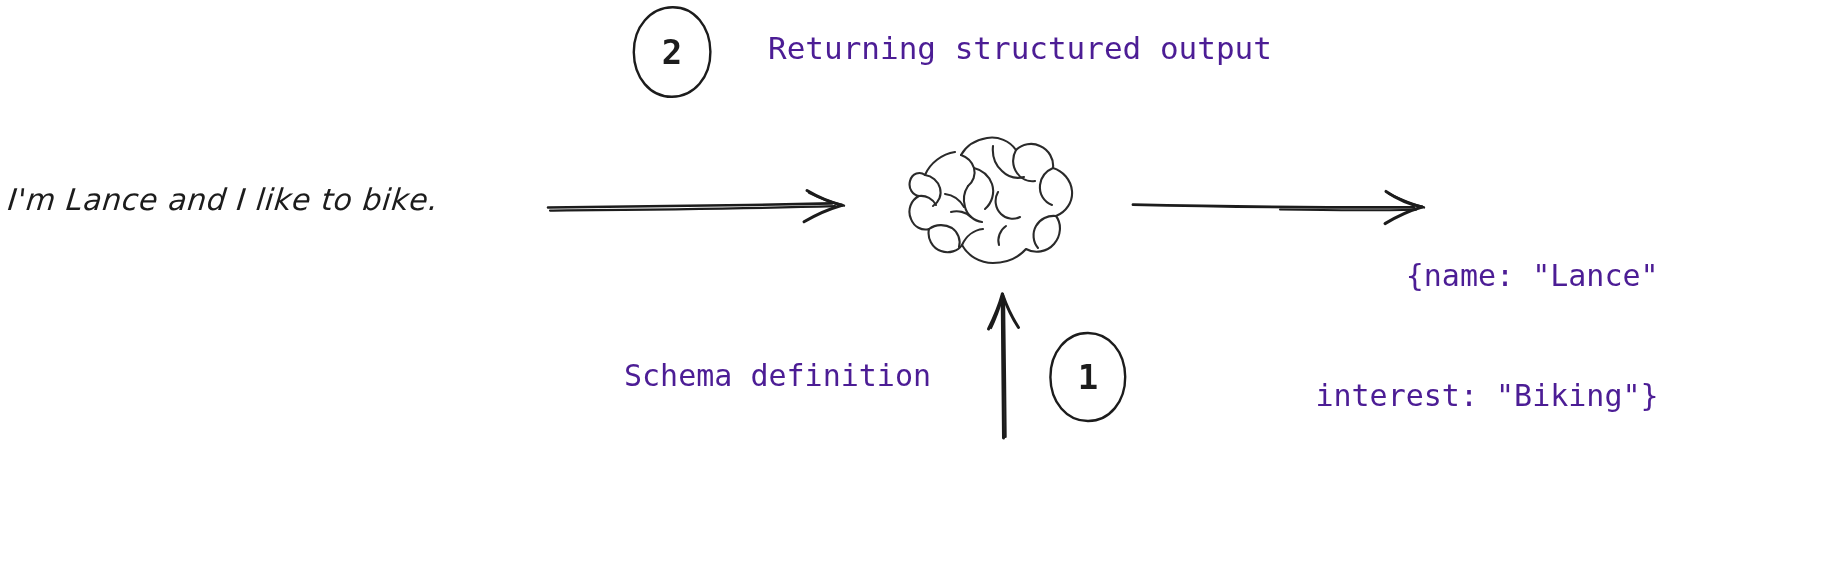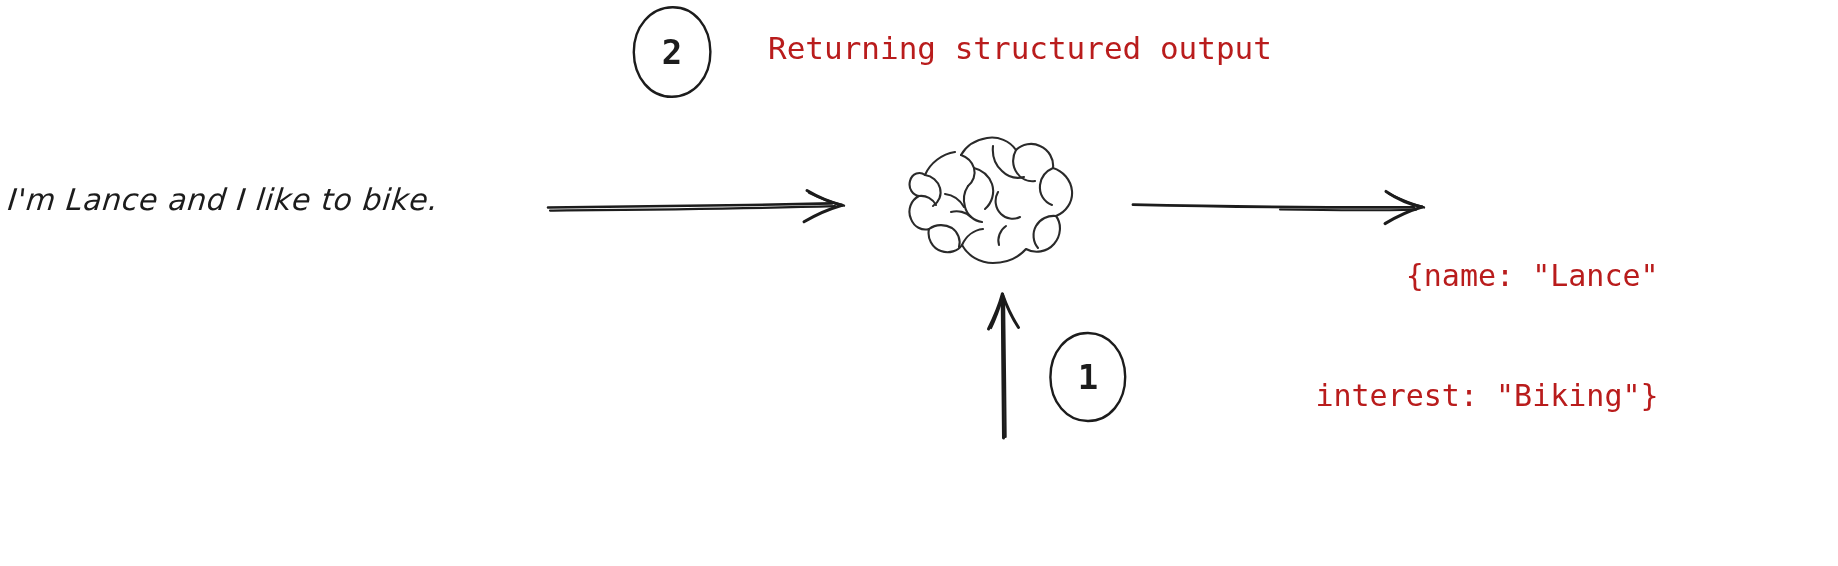--- a/index.html
+++ b/index.html
@@ -15,21 +15,21 @@
     background: #ffffff;
     overflow: hidden;
     font-family: "DejaVu Sans Mono", "Liberation Mono", monospace;
     color: #1b1b1b;
   }
   .abs { position: absolute; }
 
   
   .mono {
     font-family: "DejaVu Sans Mono", "Liberation Mono", monospace;
-    color: #b91c1c;
+    color: #4c1d95;
     white-space: pre;
     letter-spacing: 0px;
   }
   .hand {
     font-family: "DejaVu Sans", "Liberation Sans", sans-serif;
     font-style: italic;
     color: #1c1c1c;
     white-space: pre;
   }
 
@@ -152,20 +152,21 @@
     <path class="stroke" stroke-width="3.0" d="M256 11.4 C266 18.2 278 24.0 292 27.0"></path>
     <path class="stroke" stroke-width="3.0" d="M292 27.0 C279 30.8 267 36.4 255 43.6"></path>
     <path class="stroke" stroke-width="2.4" d="M259 13.8 C271 19.8 283 24.4 294 27.4"></path>
   </svg>
 
   <div class="abs mono" id="output-json">
     <div>{name: "Lance"</div>
     <div>interest: "Biking"}</div>
   </div>
 
+  <div class="abs mono" id="schema-label">Schema definition</div>
 
   <svg class="sketch" style="left:975px; top:288px;" width="60" height="152" viewBox="0 0 60 152">
     <path class="stroke" stroke-width="3.0" d="M28.5 150 C28.0 108 27.6 54 27.2 8"></path>
     <path class="stroke" stroke-width="2.2" d="M30.6 149 C30.2 104 29.6 50 29.0 10"></path>
     <path class="stroke" stroke-width="3.0" d="M13.5 41 C19.0 30 24.0 18.5 27.4 6"></path>
     <path class="stroke" stroke-width="3.0" d="M27.4 6 C31.6 18.0 37.0 29.5 43.5 39.5"></path>
     <path class="stroke" stroke-width="2.2" d="M16.0 40 C21.0 29.5 25.0 18.0 28.2 7.6"></path>
   </svg>
 
   <div class="abs badge" id="badge-1">

